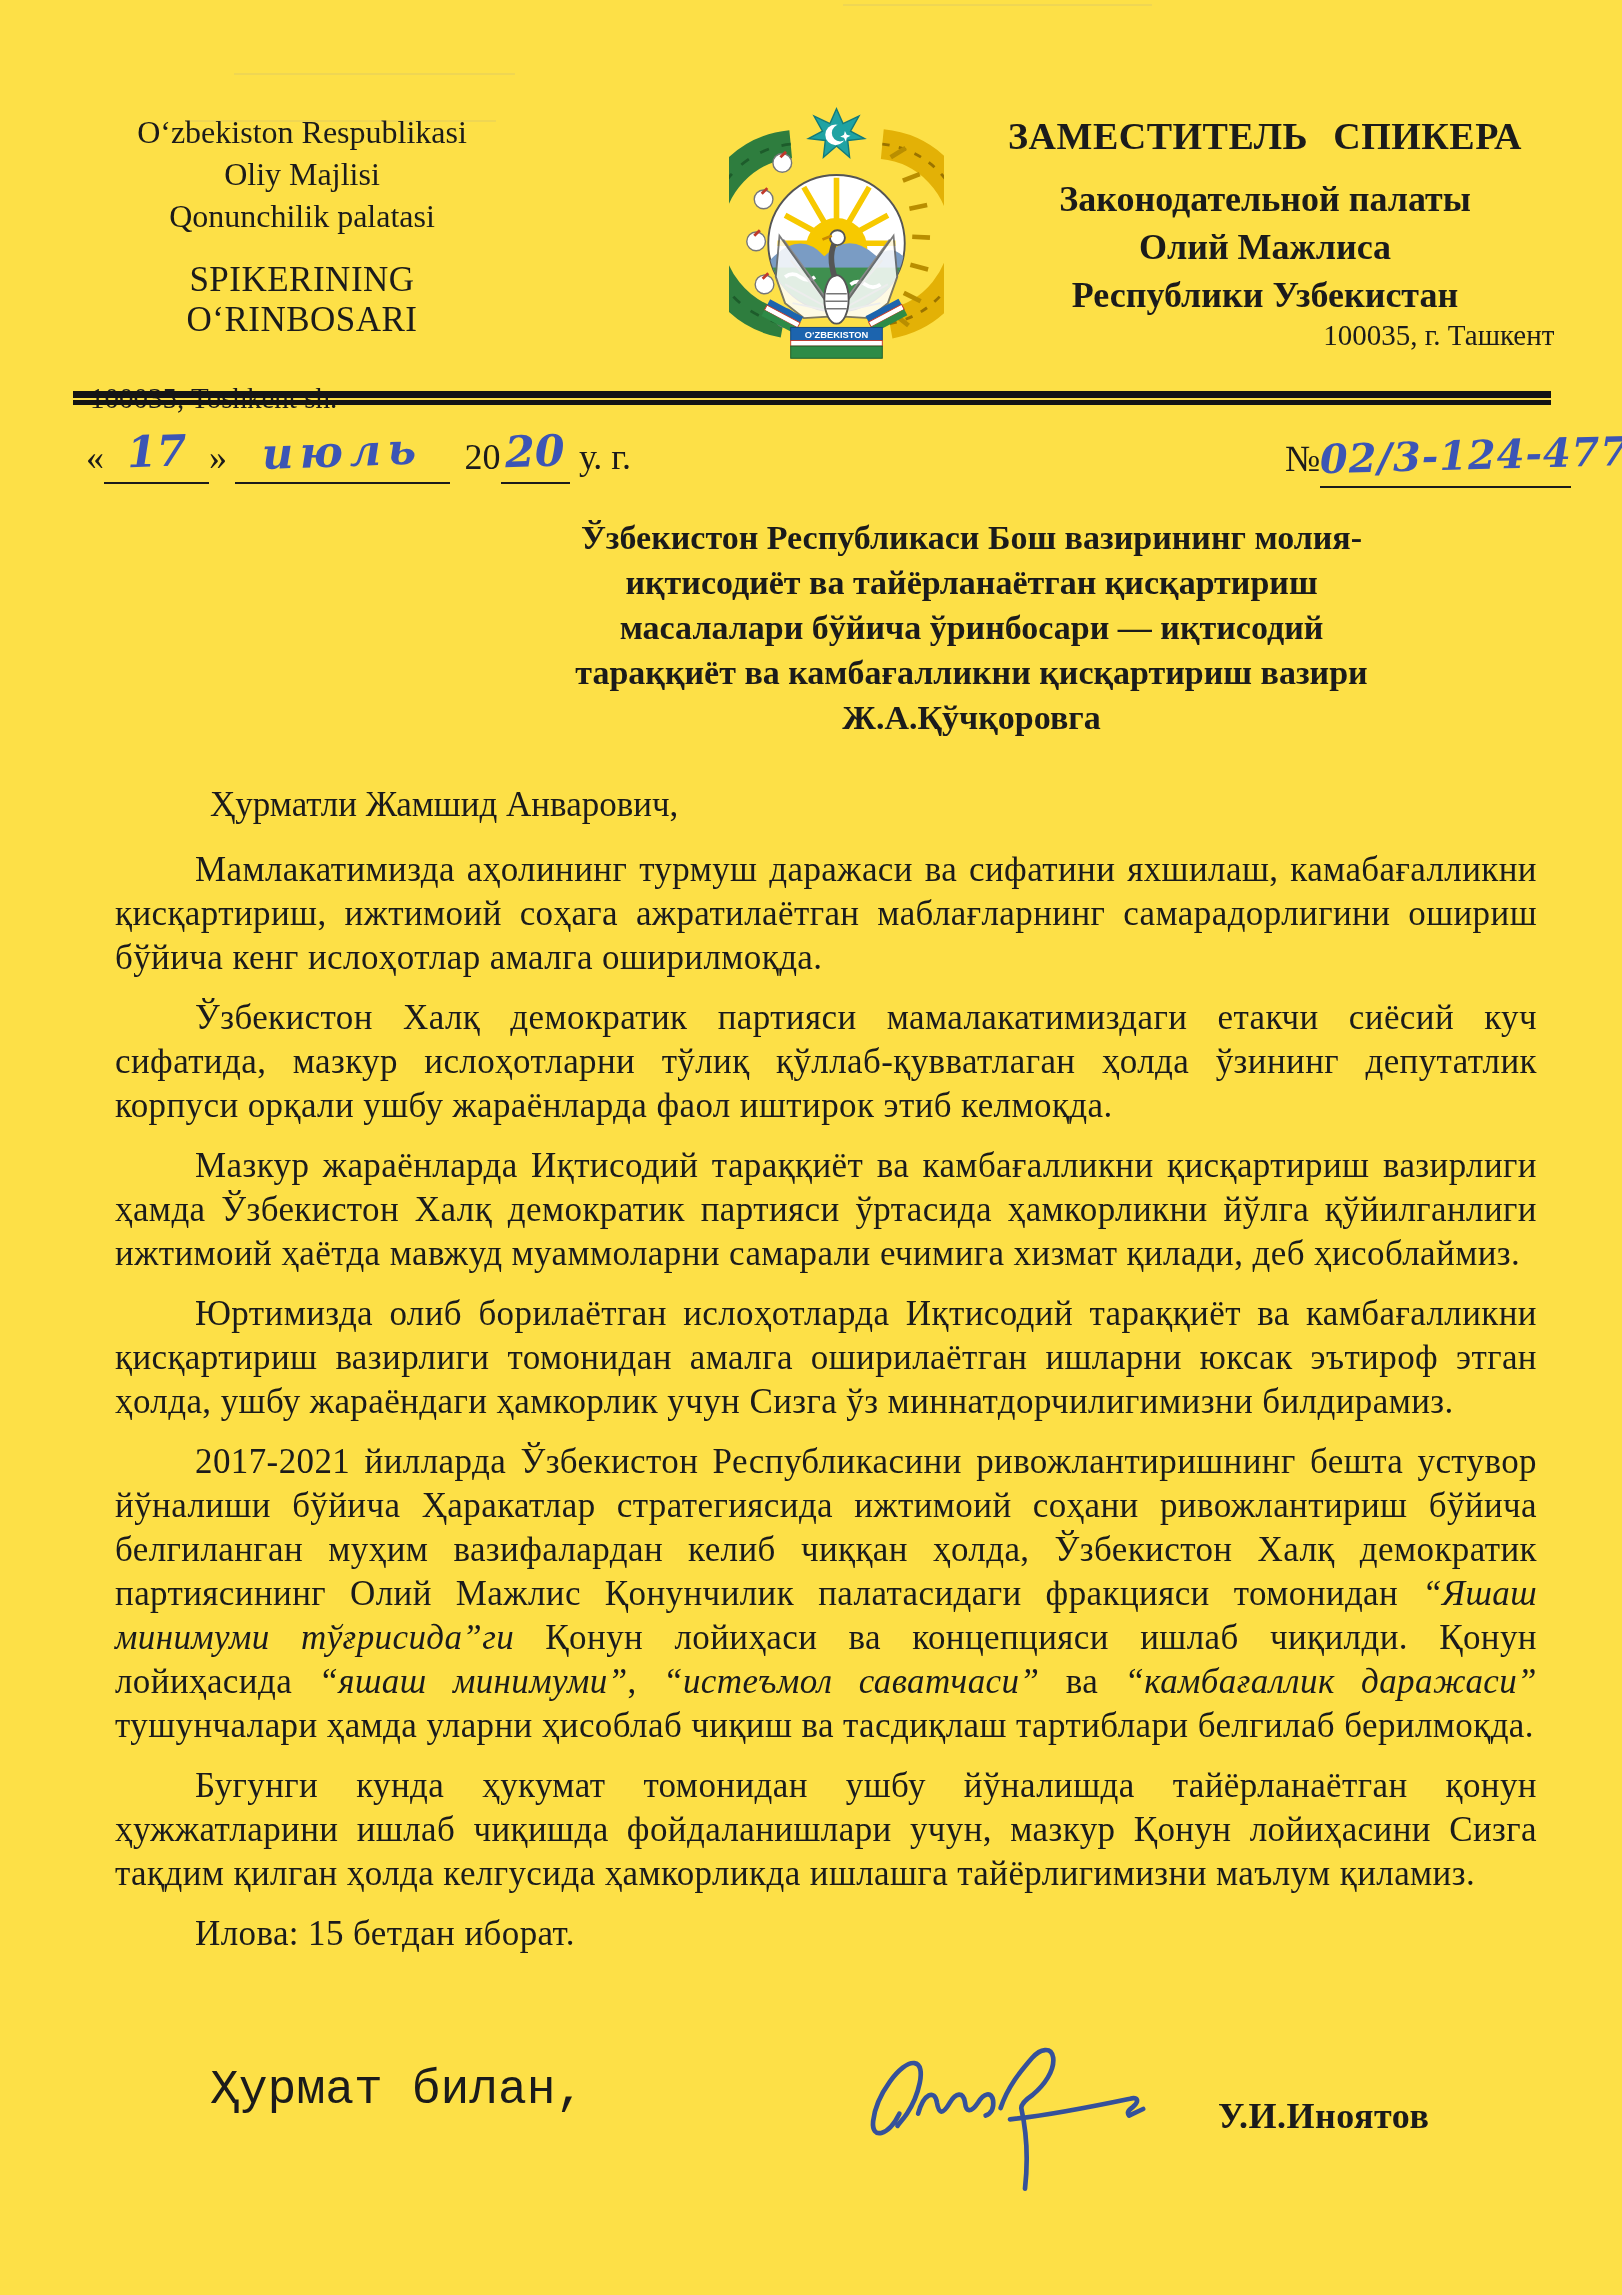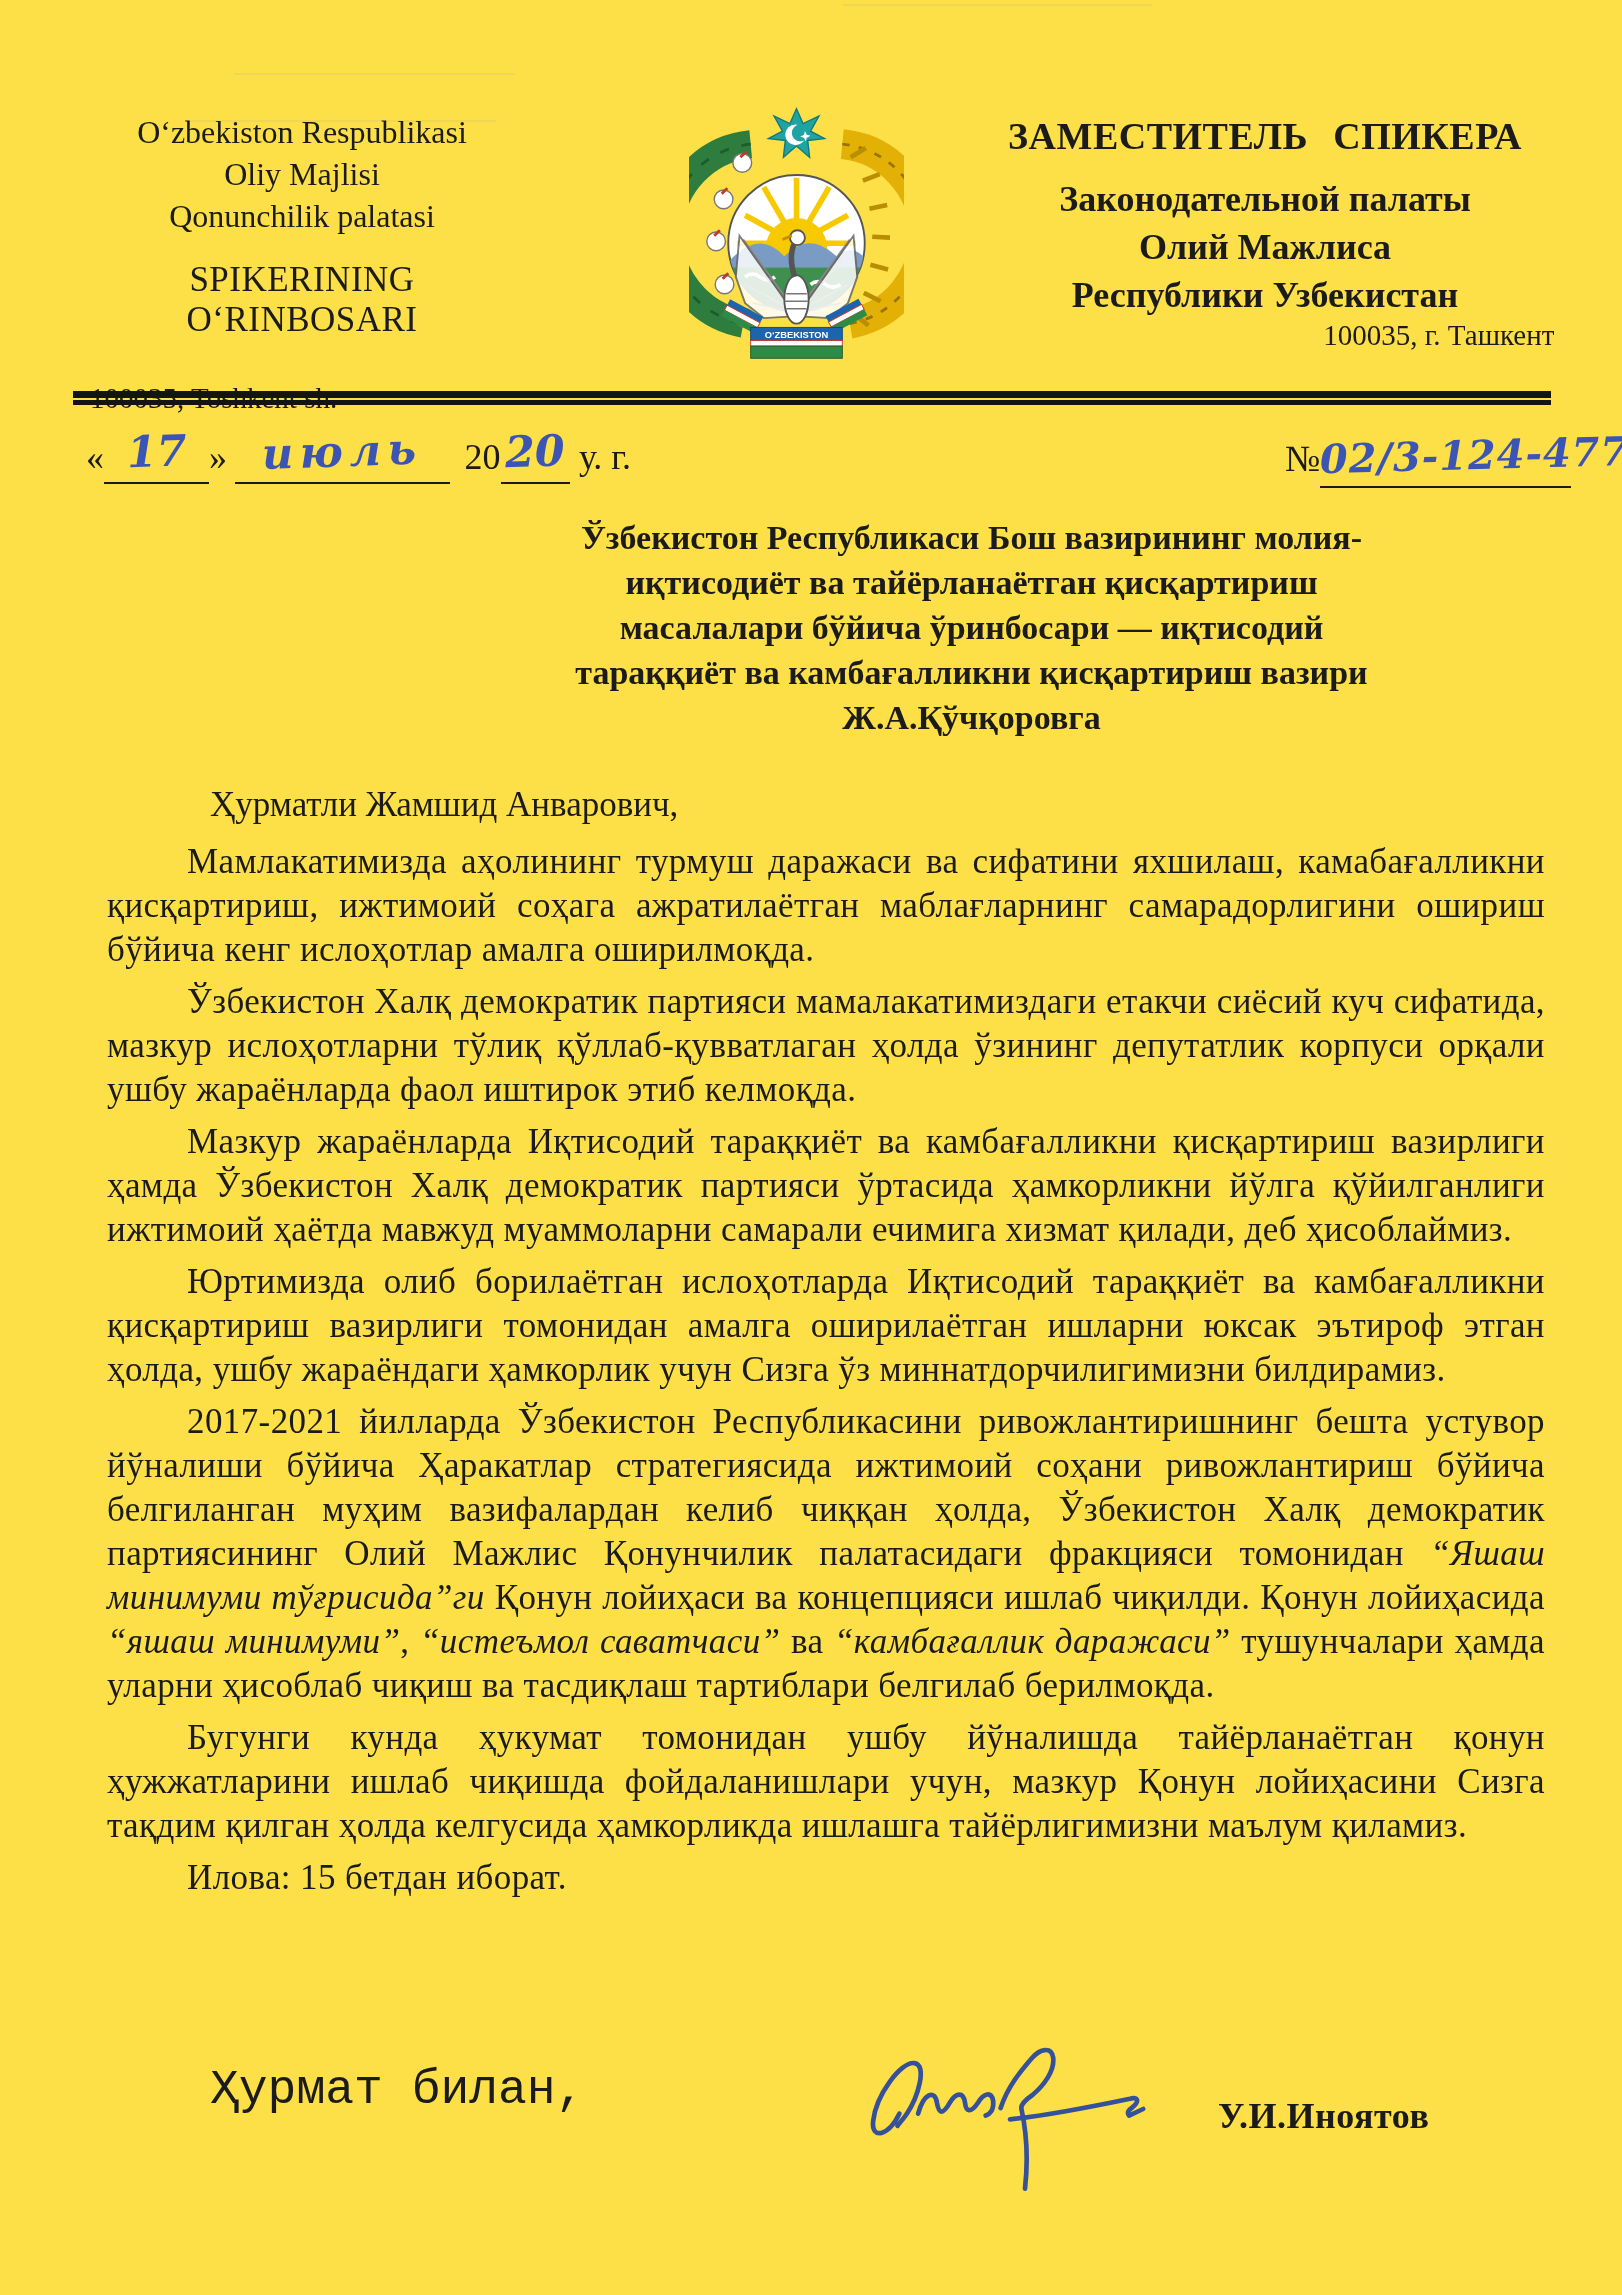--- a/index.html
+++ b/index.html
@@ -11,21 +11,21 @@
   }
   
   .artifact{position:absolute;height:1.9px;background:#9a9a9a;opacity:.14;}
 
   
   .hdr-left{position:absolute;left:77px;top:111px;width:450px;text-align:center;}
   .hl-line{font-size:32px;line-height:42px;}
   .hl-title{font-size:35px;margin-top:22.5px;letter-spacing:0.5px;word-spacing:9.4px;}
   .hl-addr{font-size:29px;margin-top:42px;text-align:left;padding-left:13px;}
 
-  .emblem{position:absolute;left:689px;top:101px;width:215px;height:264px;}
+  .emblem{position:absolute;left:729px;top:101px;width:215px;height:264px;}
 
   .hdr-right{position:absolute;left:970px;top:114px;width:590px;text-align:center;}
   .hr-title{font-size:38px;font-weight:bold;word-spacing:15px;letter-spacing:0.5px;}
   .hr-line{font-size:36px;line-height:48px;font-weight:bold;}
   .hr-lines{margin-top:17px;}
   .hr-addr{font-size:29px;text-align:right;padding-right:5.6px;}
 
   .rule{position:absolute;left:73px;top:391px;width:1478px;}
   .rule .a{height:6.6px;background:#141414;}
   .rule .b{height:2.8px;background:transparent;}
@@ -49,21 +49,21 @@
   .hand.ref-hand{font-size:40px;transform:rotate(-1.5deg) translateY(-1.9px);letter-spacing:0.9px;}
 
   
   .addressee{position:absolute;left:382px;top:515px;width:1179px;text-align:center;
     font-weight:bold;font-size:34px;line-height:45px;}
 
   
   .salutation{position:absolute;left:99px;top:785px;width:1454px;font-size:35px;padding-left:111px;box-sizing:border-box;}
   .bodytext{position:absolute;left:99px;top:832px;width:1454px;
     font-size:35px;line-height:44px;text-align:justify;letter-spacing:0.4px;}
-  .bodytext p{margin:8px;text-indent:80px;}
+  .bodytext p{margin:16px;text-indent:80px;}
   .closing{position:absolute;left:99px;top:2063px;font-size:48px;padding-left:111px;font-family:Liberation Mono, monospace;}
 
   .signature{position:absolute;left:860px;top:2003px;}
   .signer{position:absolute;left:1218px;top:2095px;font-size:36px;font-weight:bold;letter-spacing:0.5px;}
 </style>
 </head>
 <body>
 
 <div class="page">
 

